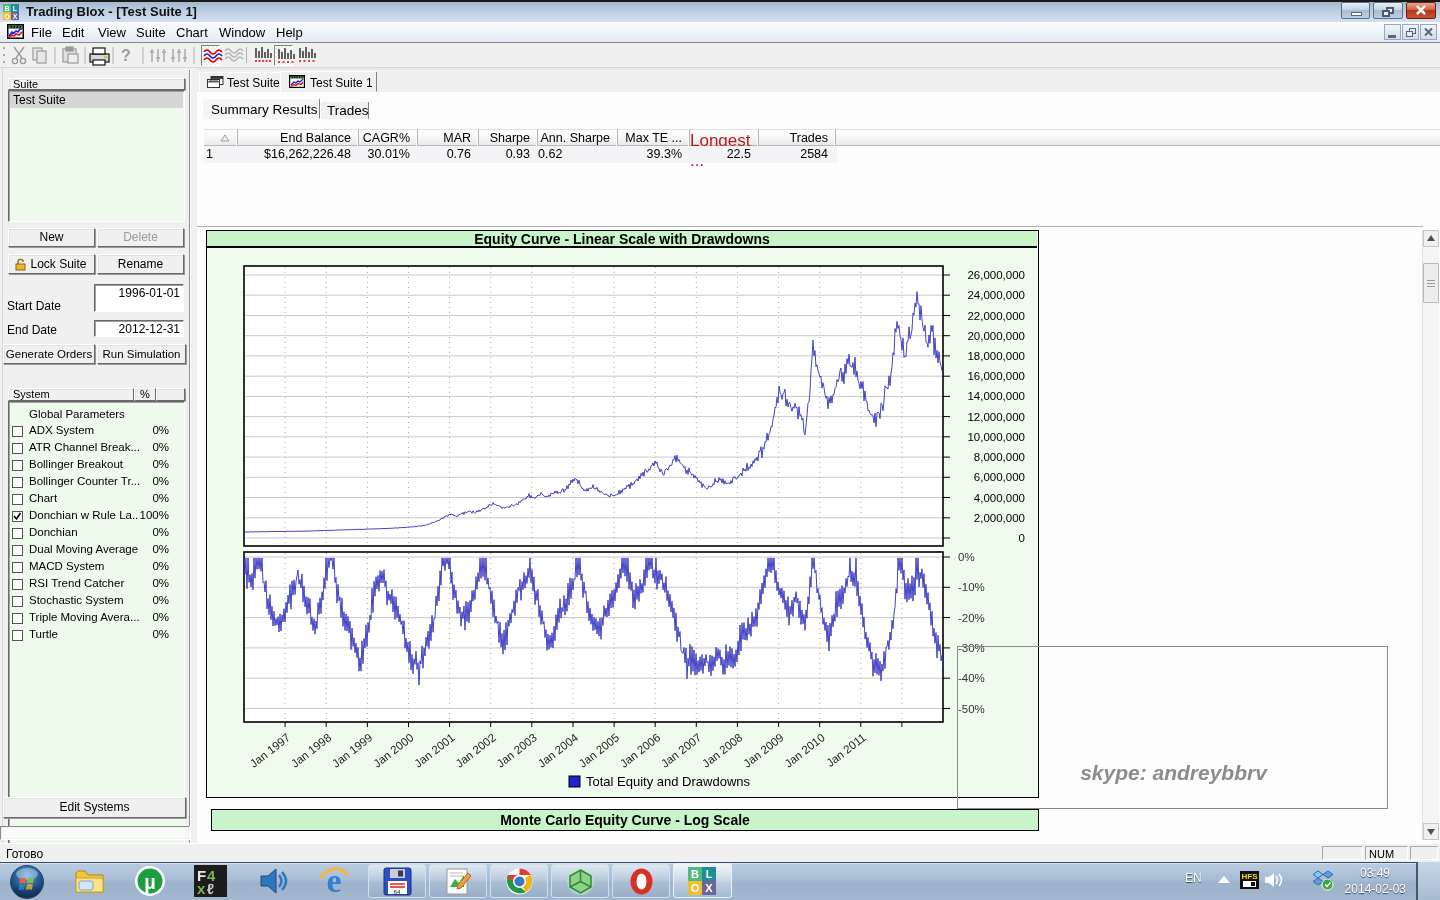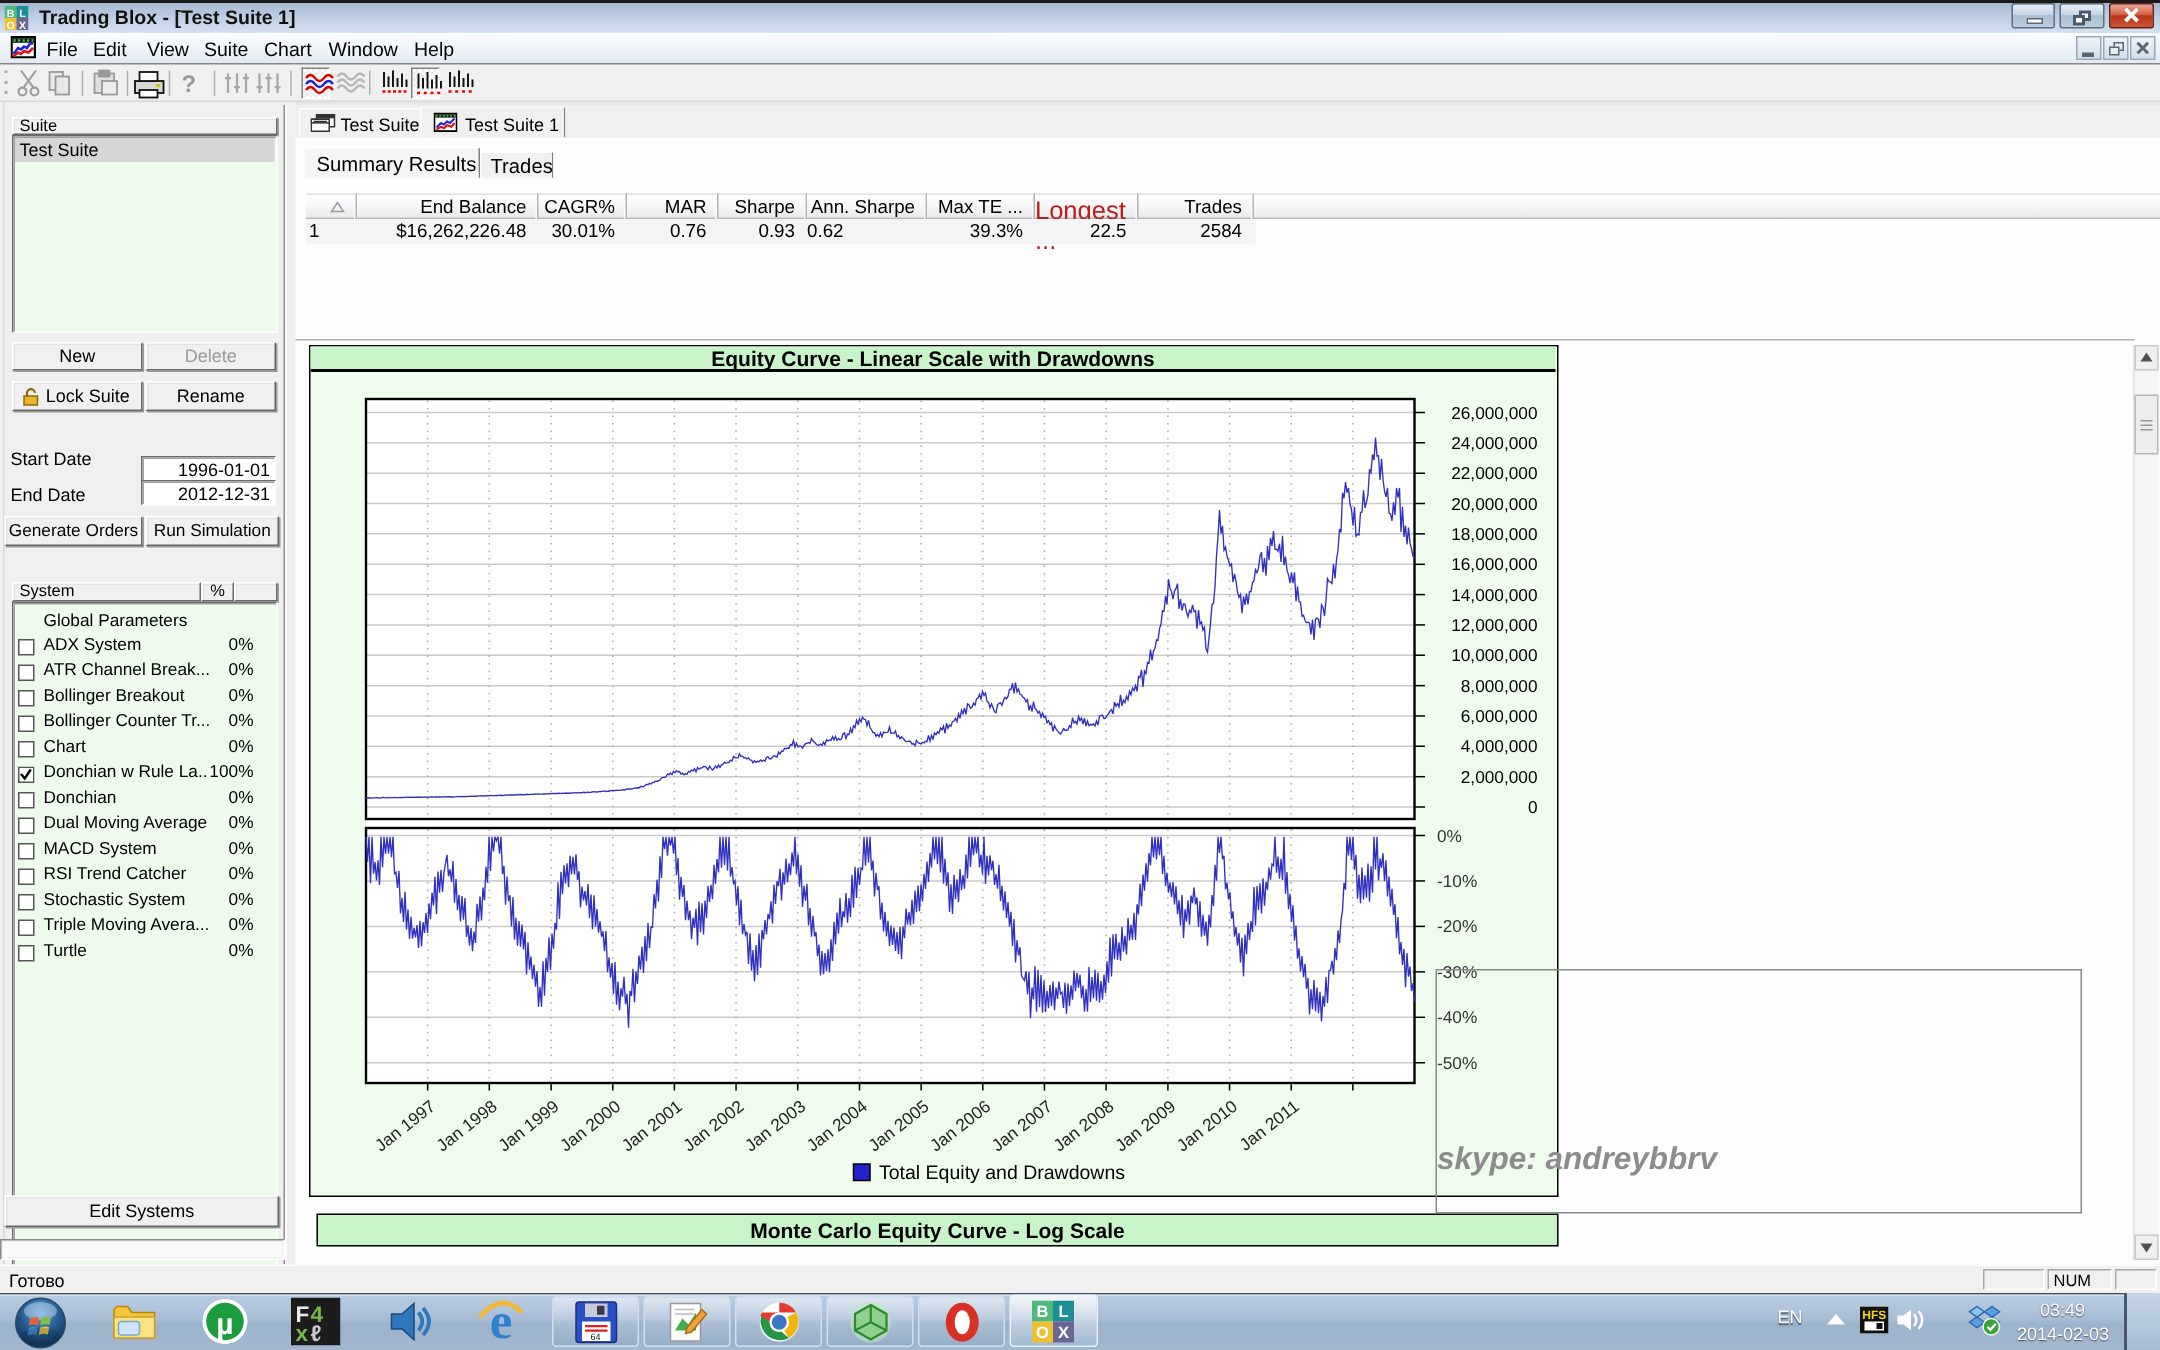--- a/index.html
+++ b/index.html
@@ -189,21 +189,21 @@
  <div class="btn3d abs" style="left:97px;top:160px;width:87px;height:19px;line-height:17px;color:#9b9b9b">Delete</div>
  <div class="btn3d abs" style="left:8px;top:186px;width:87px;height:20px;line-height:18px"><span style="padding-left:14px">Lock Suite</span>
    <svg class="abs" style="left:5px;top:3px" width="13" height="13">
      <rect x="2" y="6" width="9" height="6" fill="#f0b428" stroke="#8a6a10" stroke-width="1"></rect>
      <path d="M4,6 v-2 a2.6,2.6 0 0 1 5.2,0" fill="none" stroke="#8a6a10" stroke-width="1.4"></path>
    </svg>
  </div>
  <div class="btn3d abs" style="left:97px;top:186px;width:87px;height:20px;line-height:18px">Rename</div>
 
  <div class="abs" style="left:7px;top:231px;font-size:12px">Start Date</div>
- <div class="sunken abs" style="left:94px;top:236px;width:90px;height:28px;background:#fff;font-size:12px;text-align:right;padding:1px 3px 0 0">1996-01-01</div>
+ <div class="sunken abs" style="left:94px;top:216px;width:90px;height:28px;background:#fff;font-size:12px;text-align:right;padding:1px 3px 0 0">1996-01-01</div>
  <div class="abs" style="left:7px;top:255px;font-size:12px">End Date</div>
  <div class="sunken abs" style="left:94px;top:252px;width:90px;height:17px;background:#fff;font-size:12px;text-align:right;padding:1px 3px 0 0">2012-12-31</div>
  <div class="btn3d abs" style="left:3px;top:276px;width:92px;height:20px;line-height:18px;font-size:11.5px">Generate Orders</div>
  <div class="btn3d abs" style="left:97px;top:276px;width:89px;height:20px;line-height:18px;font-size:11.5px">Run Simulation</div>
 
  <div class="btn3d abs" style="left:8px;top:320px;width:126px;height:13px;font-size:11px;text-align:left;padding-left:4px;line-height:11px">System</div>
  <div class="btn3d abs" style="left:134px;top:320px;width:22px;height:13px;font-size:11px;line-height:11px">%</div>
  <div class="btn3d abs" style="left:156px;top:320px;width:29px;height:13px"></div>
 
  <div class="greenlist abs" style="left:8px;top:333px;width:177px;height:457px;font-size:12px">
@@ -472,21 +472,21 @@
       </svg></div>
  <div class="abs" style="left:0;top:593px;width:16px;height:17px;background:#f0f0f0;border:1px solid #c8c8c8"><svg width="14" height="15">
         <path d="M3,5 L11,5 L7,11 Z" fill="#505050"></path>
       </svg></div>
  <div class="abs" style="left:0;top:33px;width:16px;height:40px;background:#ededed;border:1px solid #b8b8b8;border-radius:1px">
       <div class="abs" style="left:3px;top:16px;width:8px;height:1px;background:#999;box-shadow:0 3px 0 #999,0 6px 0 #999"></div>
     </div>
 </div>
 
 <div class="abs" style="left:957px;top:646px;width:431px;height:163px;border:1px solid #8a8a8a;z-index:30">
- <div class="abs" style="left:0;top:114px;width:431px;text-align:left;font-size:21px;font-weight:bold;font-style:italic;color:#8c8c8c">skype: andreybbrv</div>
+ <div class="abs" style="left:0;top:114px;width:431px;text-align:center;font-size:21px;font-weight:bold;font-style:italic;color:#8c8c8c">skype: andreybbrv</div>
 </div>
 
 <div class="abs" style="left:0;top:843px;width:1440px;height:19px;background:#f0f0f0;border-top:1px solid #fff">
  <div class="abs" style="left:6px;top:3px;font-size:12px;color:#000">Готово</div>
  <div class="abs" style="left:1322px;top:2px;width:41px;height:14px;border:1px solid;border-color:#a8a8a8 #fff #fff #a8a8a8"></div>
  <div class="abs" style="left:1365px;top:2px;width:43px;height:14px;border:1px solid;border-color:#a8a8a8 #fff #fff #a8a8a8;font-size:11px;padding:1px 0 0 3px">NUM</div>
  <div class="abs" style="left:1410px;top:2px;width:28px;height:14px;border:1px solid;border-color:#a8a8a8 #fff #fff #a8a8a8"></div>
 </div>
 
 <div class="abs" style="left:0;top:862px;width:1440px;height:38px;background:linear-gradient(#bacde2,#a9bed6 45%,#9db3cc 55%,#a3b7ce)">

